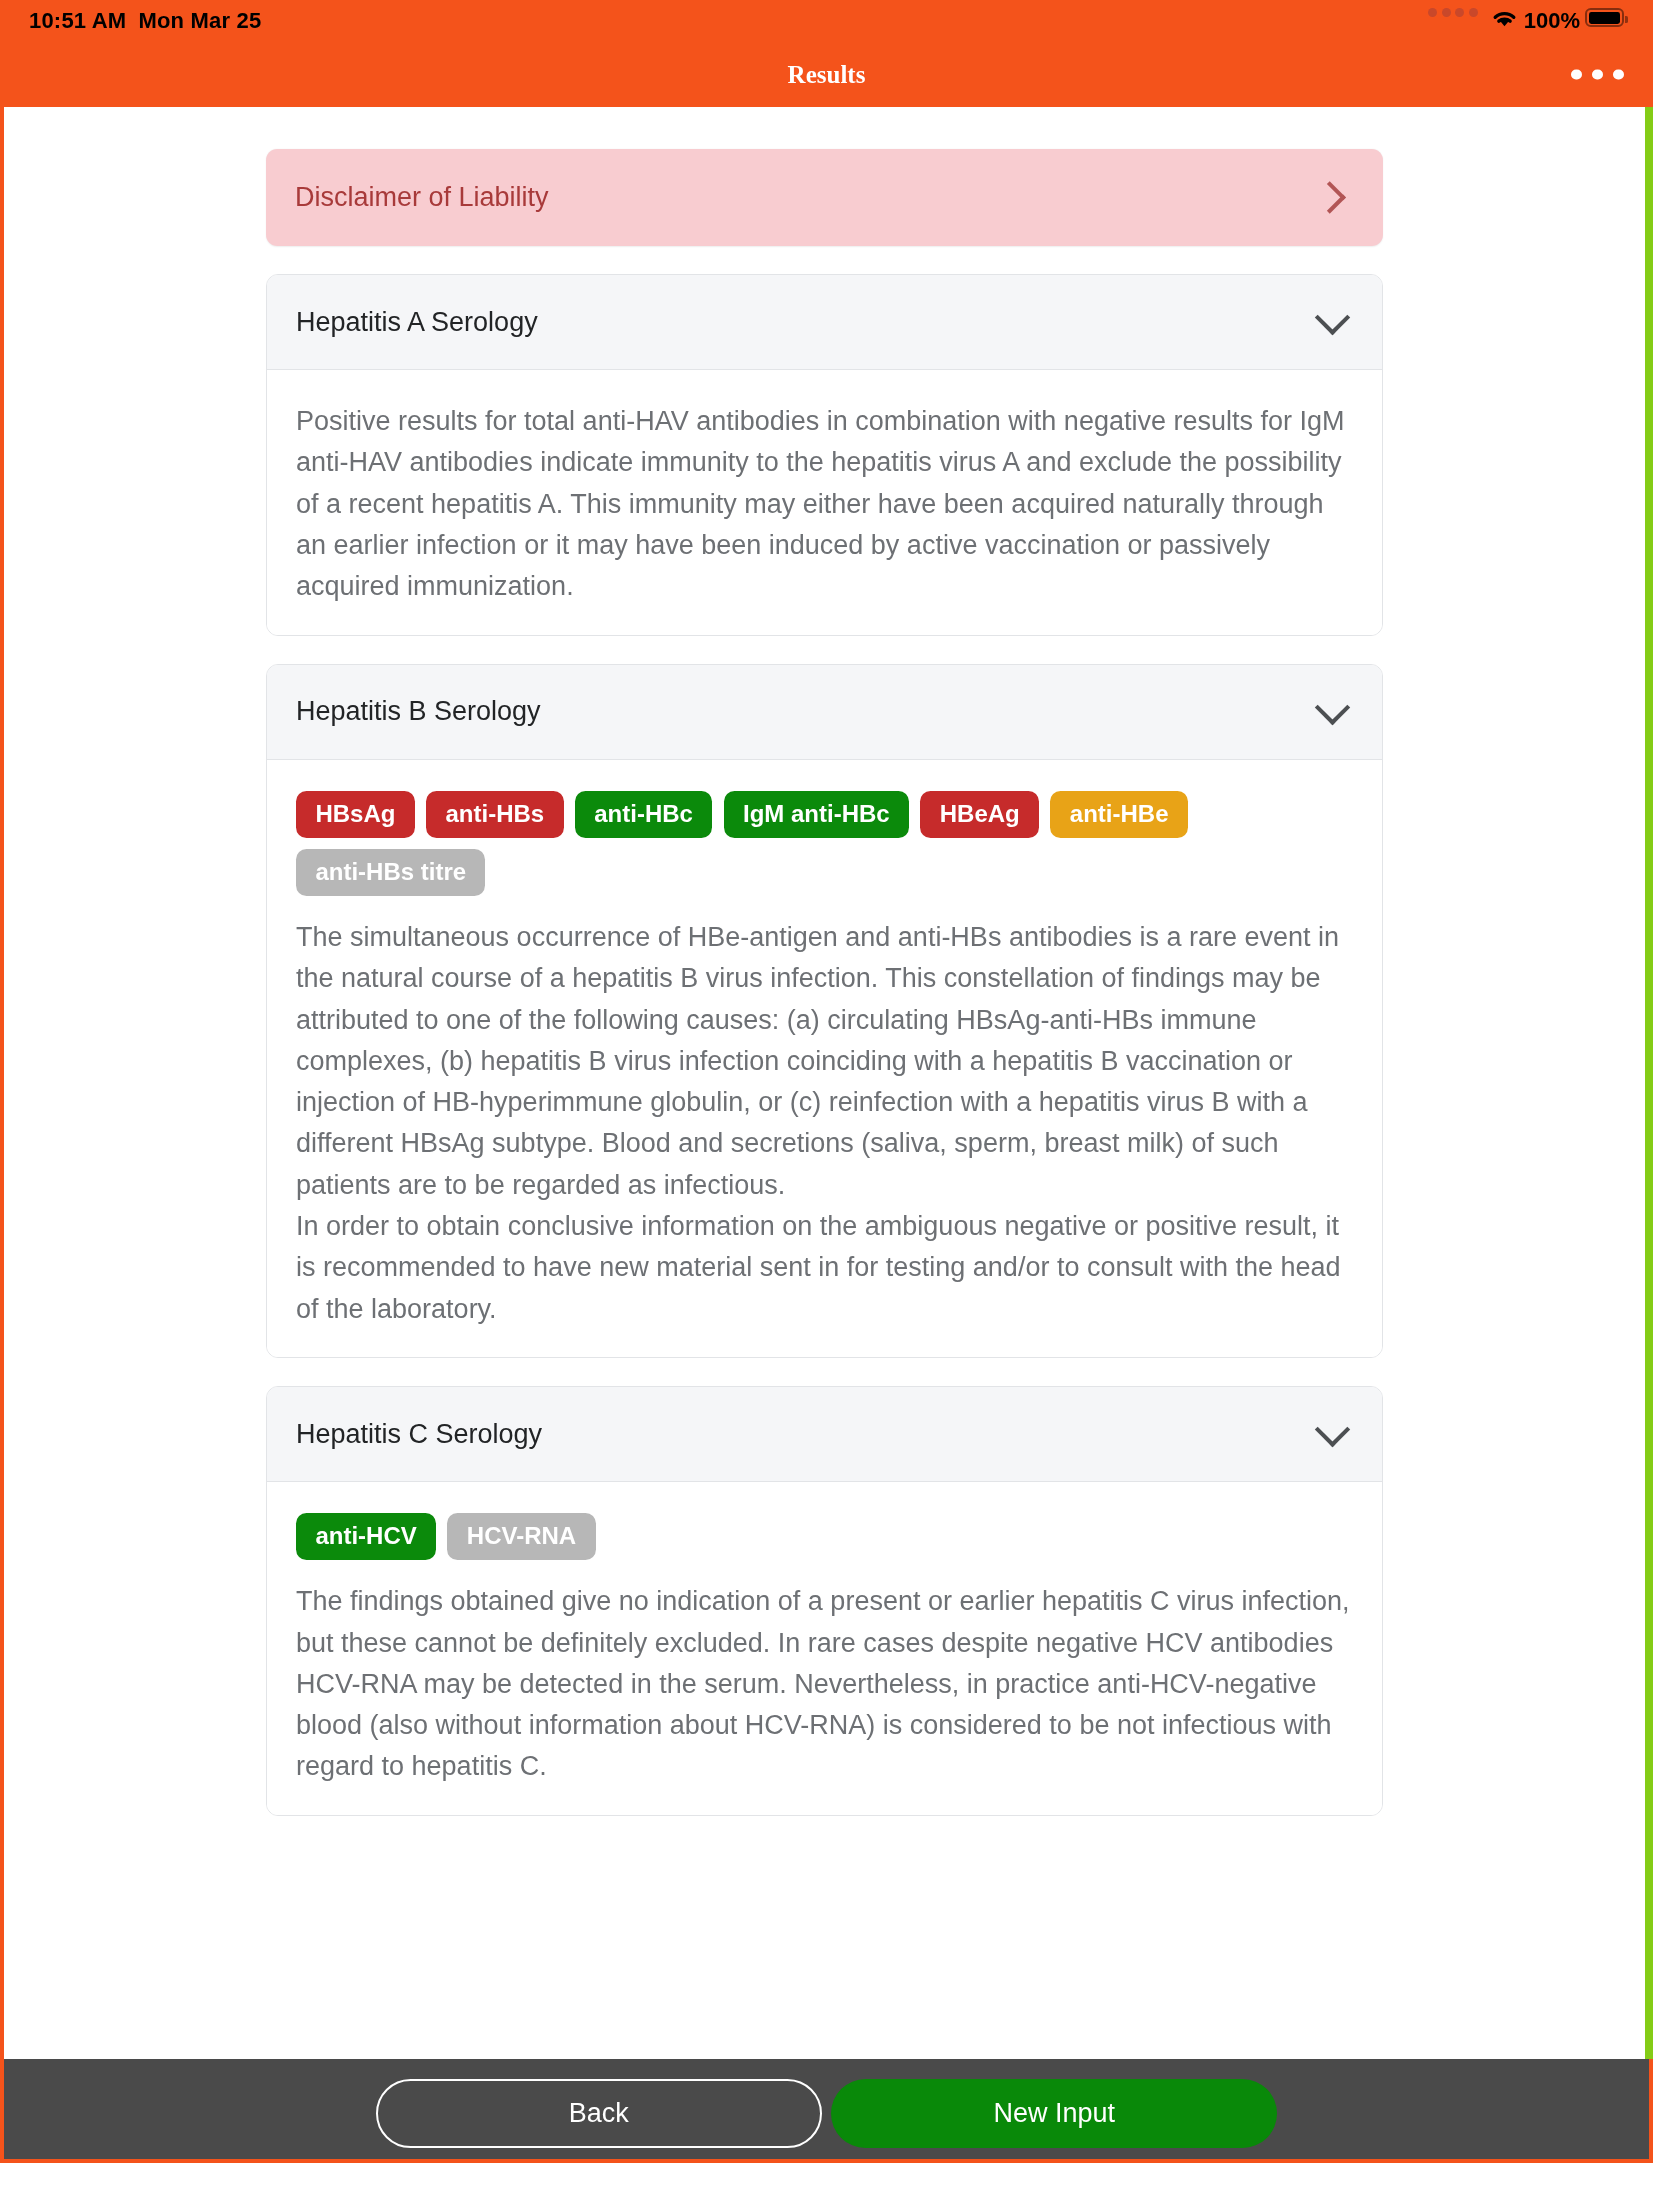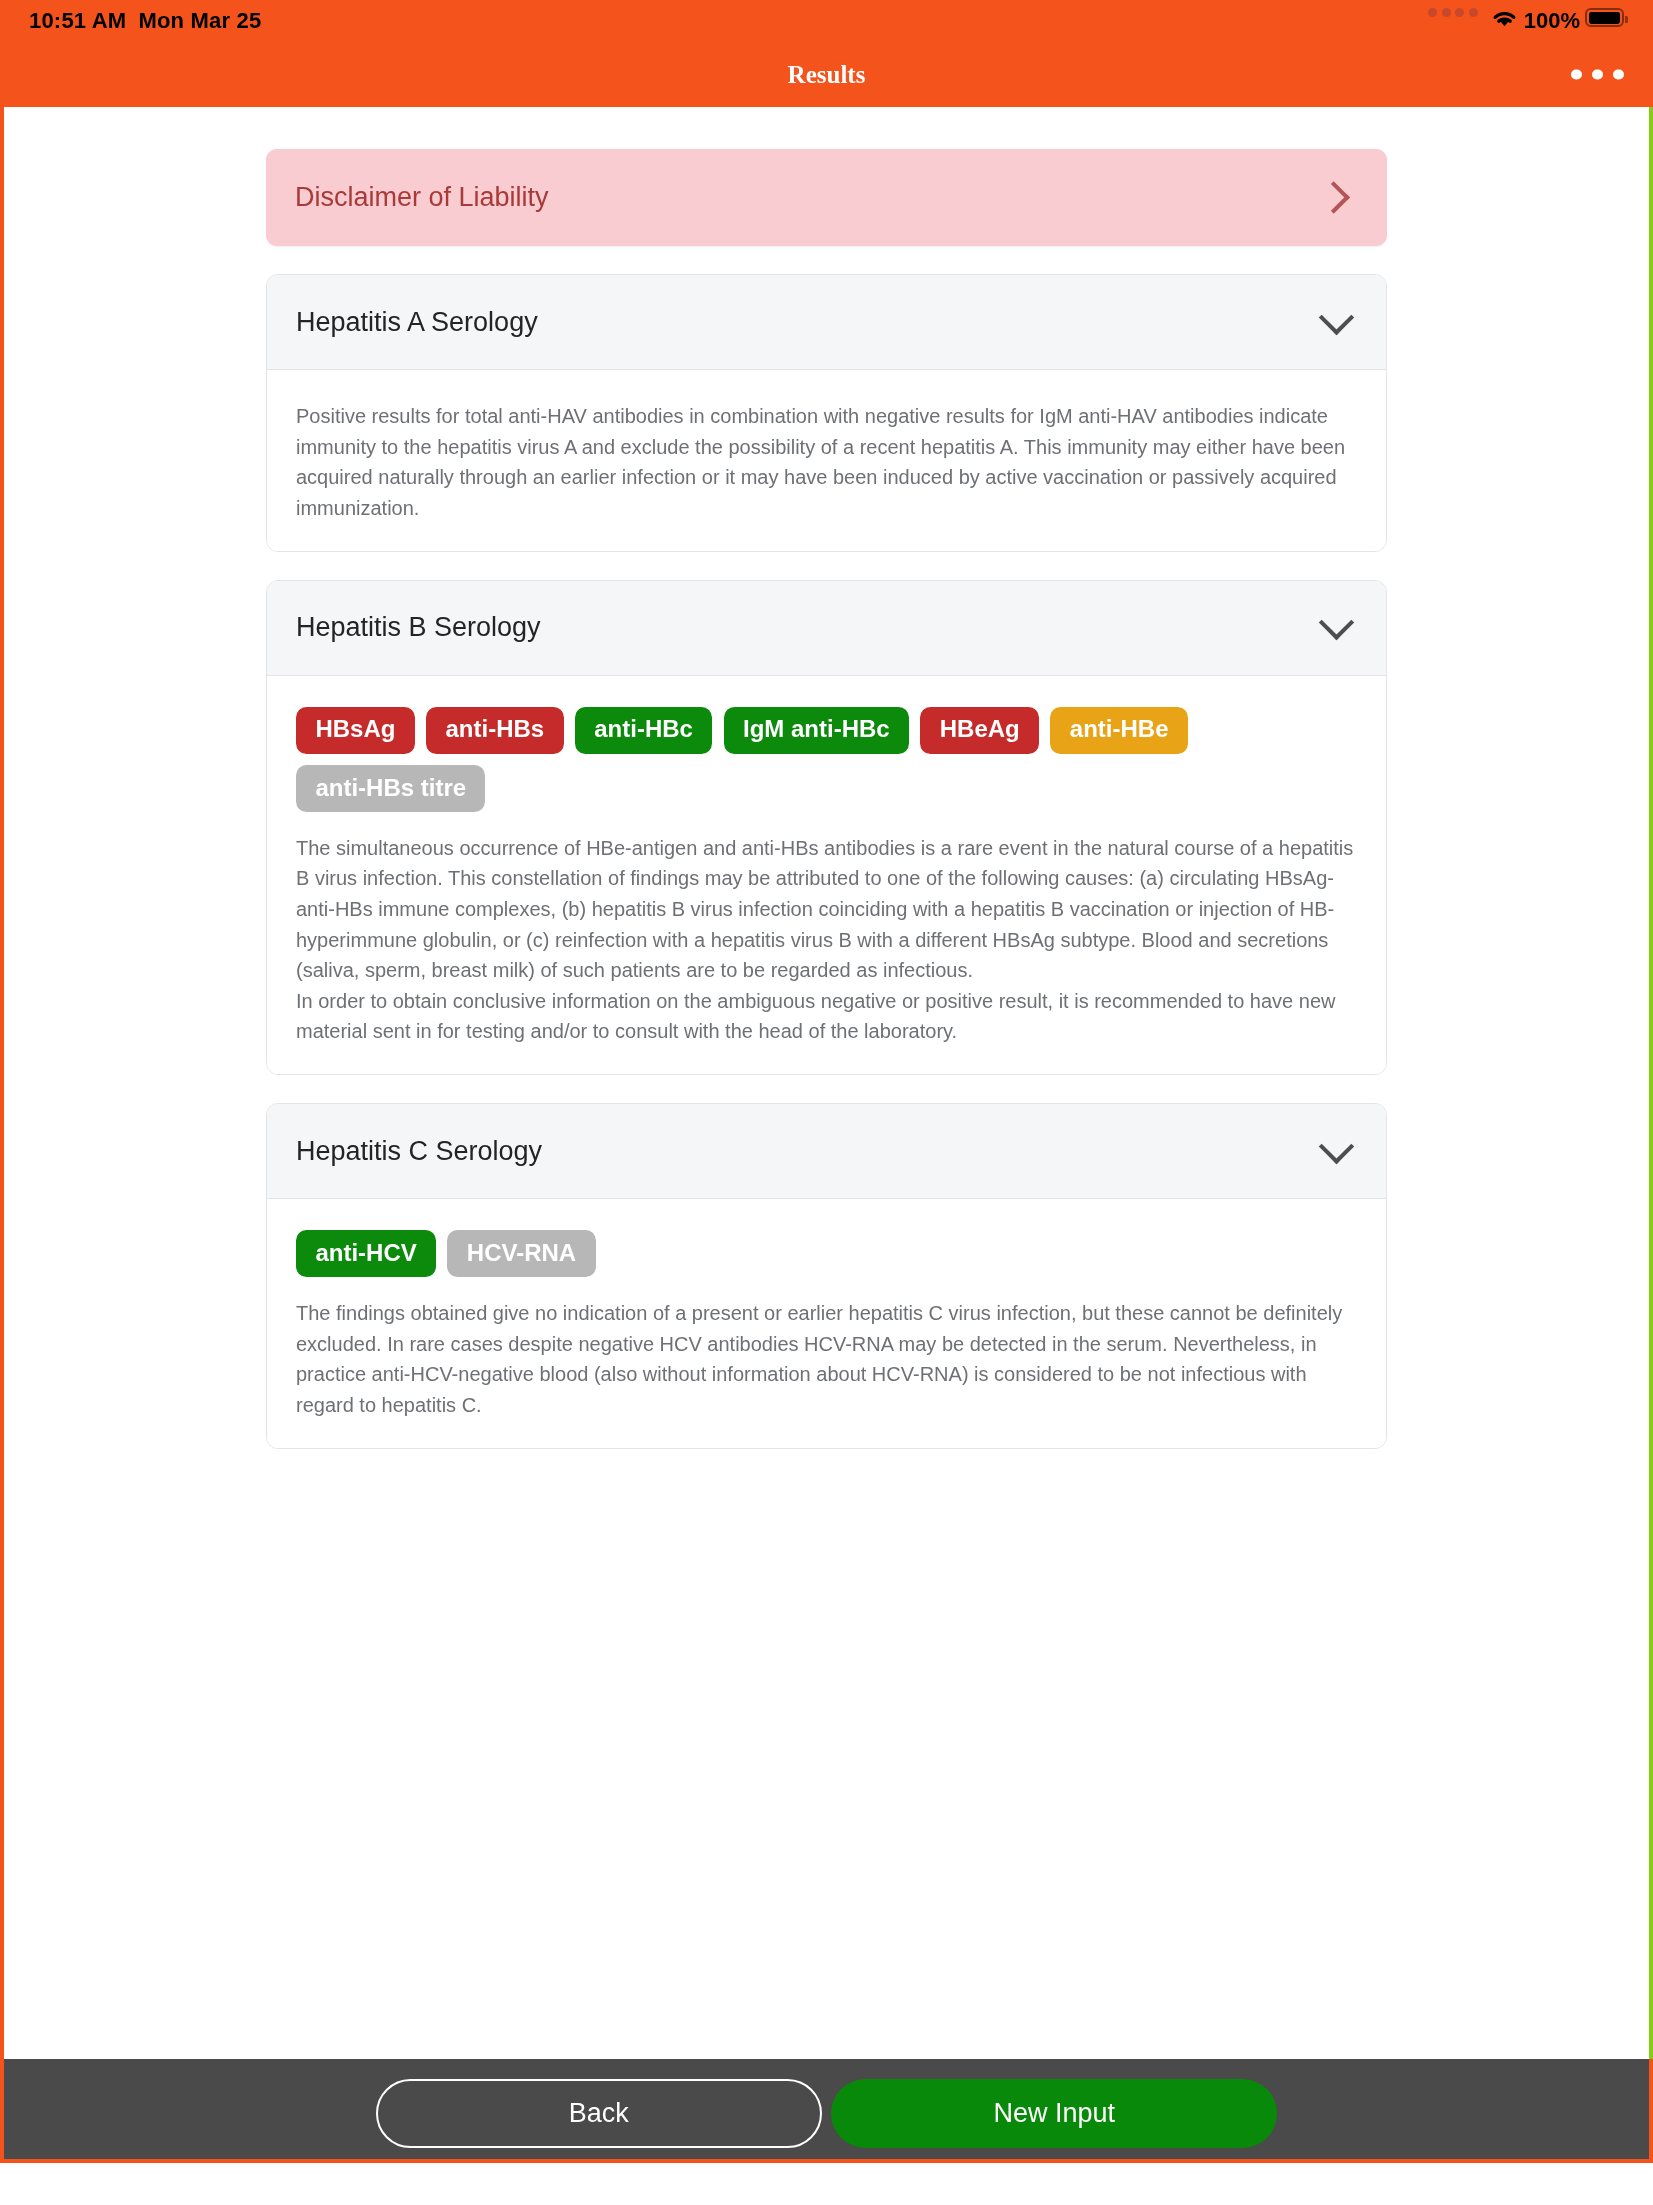--- a/index.html
+++ b/index.html
@@ -132,21 +132,21 @@
 
   
   .content {
     position: absolute;
     top: 107px;
     left: 0;
     width: 1653px;
     height: 1953px;
     background: #ffffff;
     border-left: 4px solid #F4531B;
-    border-right: 4px solid #84cc16;
+    border-right: 8px solid #84cc16;
     box-sizing: border-box;
     overflow: hidden;
   }
   .scroll-area {
     padding: 42px 262px 0 262px;
     box-sizing: border-box;
   }
 
   
   .disclaimer {
@@ -226,21 +226,21 @@
     line-height: 1.08;
     white-space: nowrap;
     cursor: pointer;
   }
   .badge.red    { background: #C62B2B; }
   .badge.green  { background: #0B8A0B; }
   .badge.gray   { background: #B7B7B7; }
   .badge.orange { background: #E8A317; }
 
   .para {
-    font-size: 20px;
+    font-size: 27px;
     line-height: 1.53;
     color: #6D7074;
     margin: 0;
   }
   .para + .para { margin-top: 0; }
 
   
   .bottom-bar {
     position: absolute;
     left: 0;

